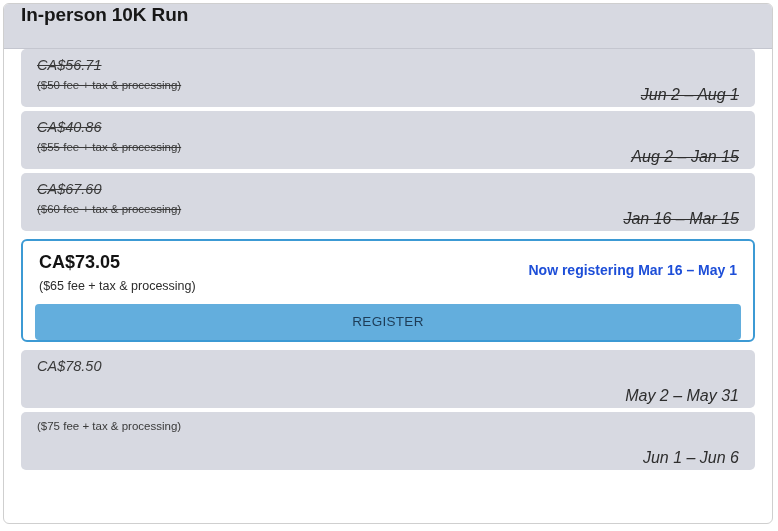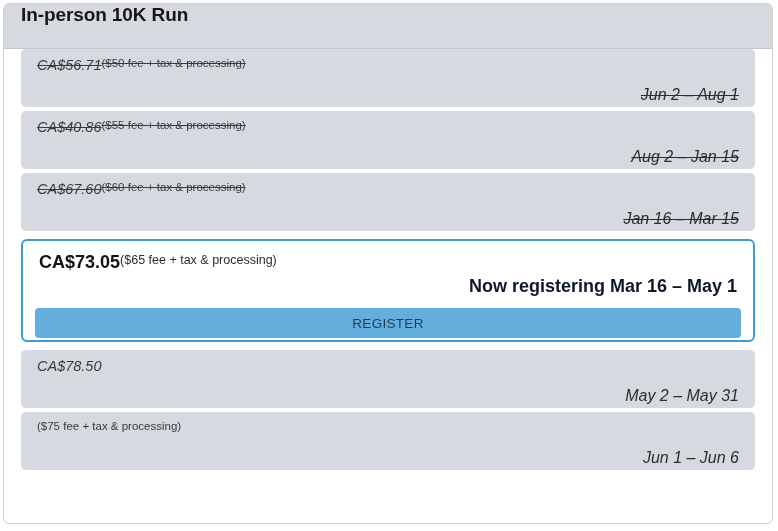--- a/index.html
+++ b/index.html
@@ -67,21 +67,21 @@
     background: #d7d9e1;
     border-radius: 5px;
     height: 58px;
     padding: 9px 16px 0 16px;
     display: flex;
     align-items: flex-start;
     justify-content: space-between;
   }
   .tier-prices {
     display: flex;
-    flex-direction: row;
+    flex-direction: column;
     line-height: 1.0;
   }
   .tier-price {
     font-size: 14.5px;
     font-style: italic;
     color: #3a3a3a;
     margin-bottom: 7px;
   }
   .tier-fee {
     font-size: 11.5px;
@@ -113,46 +113,46 @@
     margin: 4px 0;
   }
   .tier-active-top {
     display: flex;
     align-items: flex-start;
     justify-content: space-between;
     padding: 0 4px;
   }
   .active-prices {
     display: flex;
-    flex-direction: row;
+    flex-direction: column;
   }
   .active-price {
     font-size: 18px;
     font-weight: bold;
     color: #131313;
     line-height: 1.1;
     margin-bottom: 6px;
   }
   .active-fee {
     font-size: 12.5px;
     color: #2c2c2c;
   }
   .active-status {
-    font-size: 18px;
+    font-size: 14px;
     font-weight: bold;
-    color: #0f172a;
+    color: #1d4ed8;
     white-space: nowrap;
-    margin-top: 23px;
+    margin-top: 9px;
   }
   .register-button {
     display: block;
     width: 100%;
     box-sizing: border-box;
     margin-top: 11px;
-    height: 30px;
+    height: 36px;
     line-height: 30px;
     background: #63aedd;
     border: none;
     border-radius: 4px;
     color: #1d3c57;
     font-family: "Liberation Sans", sans-serif;
     font-size: 13.5px;
     letter-spacing: 0.3px;
     text-align: center;
     cursor: pointer;

